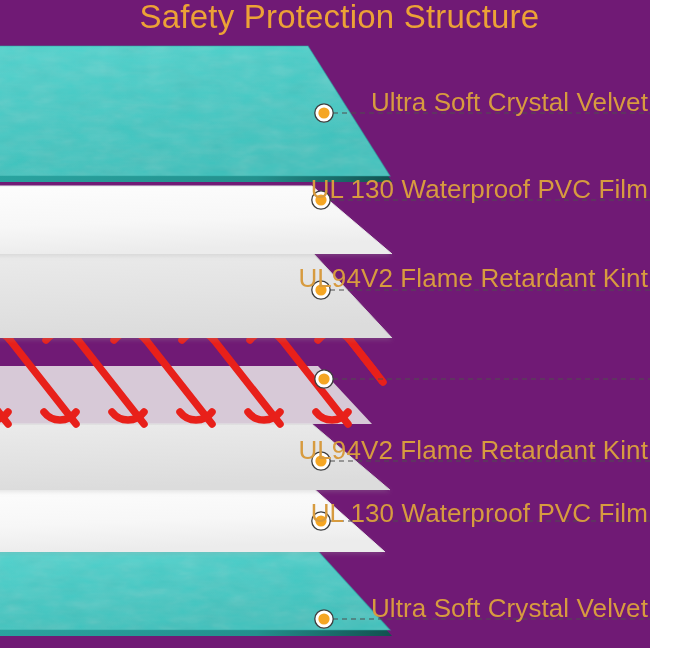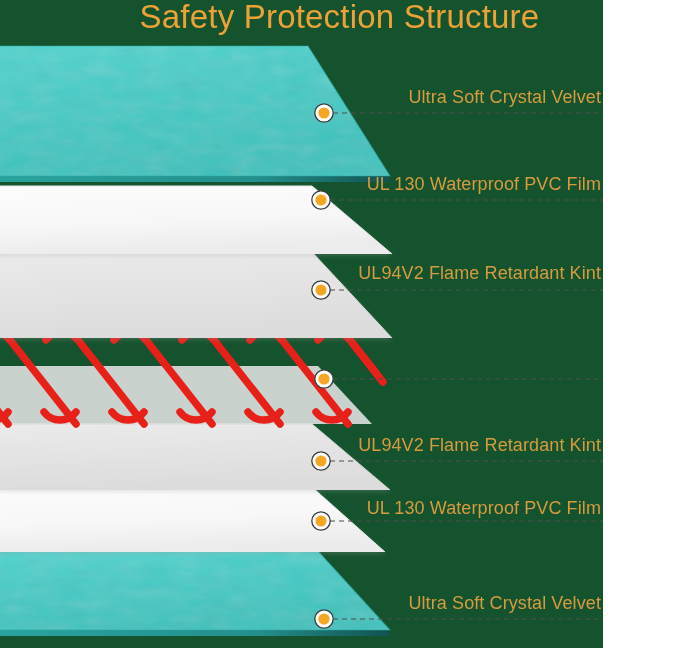--- a/index.html
+++ b/index.html
@@ -6,23 +6,23 @@
   html, body {
     margin: 0;
     padding: 0;
     background: #ffffff;
   }
   body {
     font-family: "Liberation Sans", sans-serif;
   }
   #stage {
     position: relative;
-    width: 603px;
+    width: 650px;
     height: 648px;
-    background: #14532d;
+    background: #701a75;
     overflow: hidden;
     text-decoration: underline;
   }
 
   
   #title {
     position: absolute;
     left: 0;
     top: -2px;
     width: 679px;
@@ -40,21 +40,21 @@
     left: 0;
     top: 0;
     width: 679px;
     height: 648px;
   }
 
   
   .label {
     position: absolute;
     right: 2px;
-    font-size: 18px;
+    font-size: 26px;
     font-weight: 400;
     color: #d79b3f;
     white-space: nowrap;
     letter-spacing: 0.1px;
   }
   .label-1 { top: 87px; }
   .label-2 { top: 174px; }
   .label-3 { top: 263px; }
   .label-4 { top: 352px; }
   .label-5 { top: 435px; }

